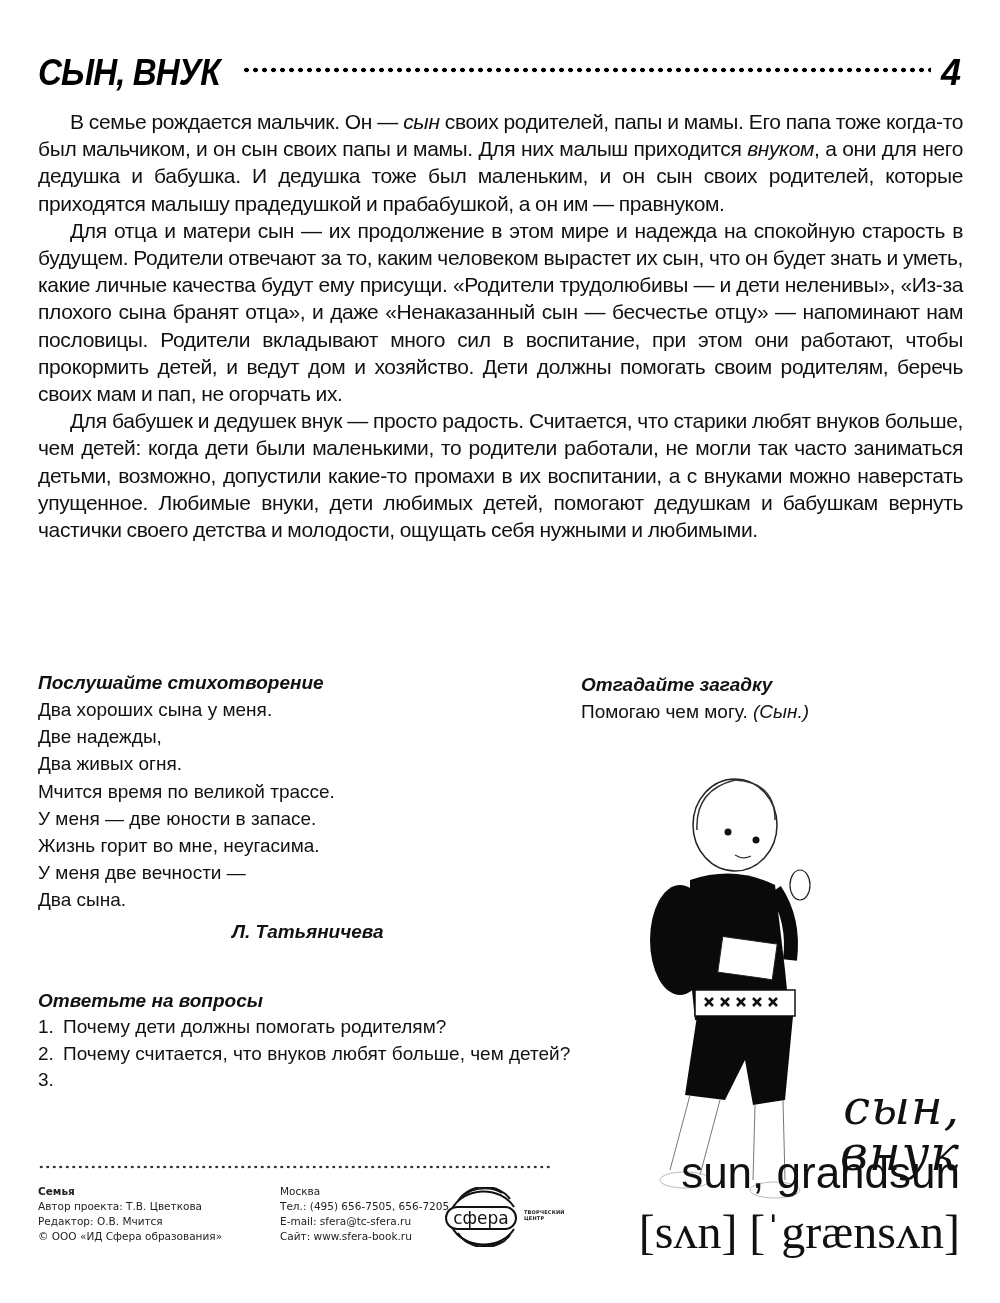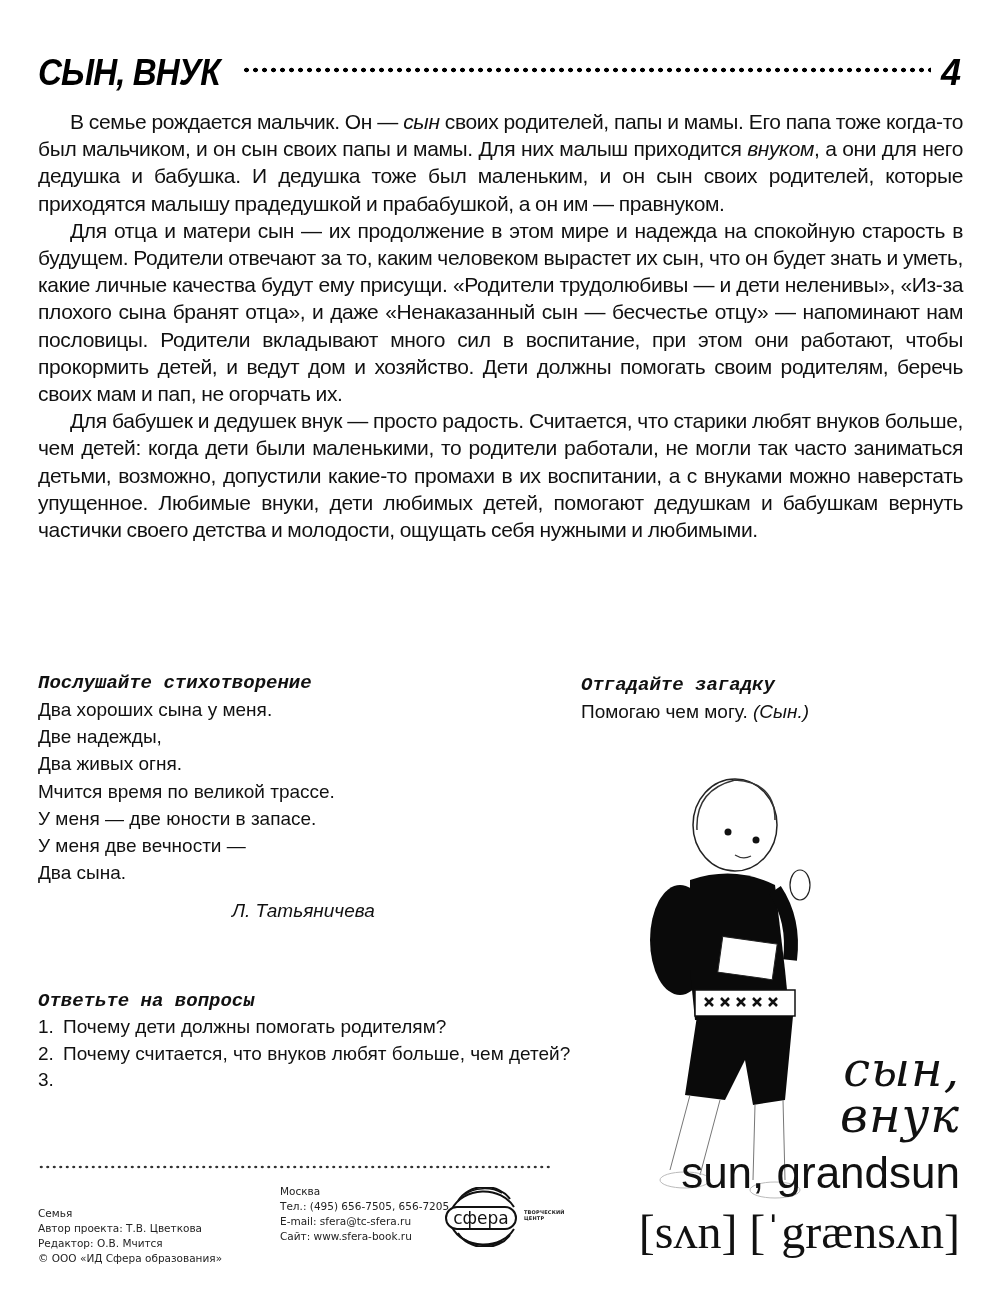--- a/index.html
+++ b/index.html
@@ -20,50 +20,50 @@
 
     .body-text {
       position: absolute; left: 38px; top: 108px; width: 925px;
       font-family: "Liberation Sans", sans-serif; font-size: 21px; line-height: 27.2px;
       text-align: justify; letter-spacing: -0.35px; word-spacing: -0.5px;
     }
     .body-text p { margin: 0; text-indent: 32px; }
     .body-text em { font-style: italic; }
 
     .section-head {
-      font-family: Liberation Mono, monospace; font-weight: bold; font-style: italic;
+      font-family: Liberation Sans, sans-serif; font-weight: bold; font-style: italic;
       font-size: 19px; margin: 0; line-height: 26px;
     }
     .poem {
       position: absolute; left: 38px; top: 670px; width: 400px;
       font-family: "Liberation Sans", sans-serif; font-size: 19px; line-height: 27.2px;
     }
     .poem .line { margin: 0; }
-    .poem .author { font-style: italic; margin-top: 11px; padding-left: 194px; }
+    .poem .author { font-style: italic; margin-top: 4px; padding-left: 194px; font-weight: bold; }
 
     .riddle {
       position: absolute; left: 581px; top: 672px; width: 320px;
       font-family: "Liberation Sans", sans-serif; font-size: 19px; line-height: 27.2px;
     }
     .riddle .answer { font-style: italic; }
 
     .questions {
       position: absolute; left: 38px; top: 988px; width: 560px;
       font-family: "Liberation Sans", sans-serif; font-size: 19px; line-height: 26.5px;
     }
     .questions ol { list-style: none; margin: 0; padding: 0; }
     .questions li { display: flex; }
     .questions li .num { width: 25px; flex: none; }
 
     .boy {
       position: absolute; left: 635px; top: 770px; width: 200px; height: 450px;
     }
 
     .cursive {
-      position: absolute; right: 40px; top: 1046px; text-align: right;
+      position: absolute; right: 40px; top: 1084px; text-align: right;
       font-family: "DejaVu Serif", serif; font-style: italic; font-size: 48px; line-height: 46px;
       color: #111; letter-spacing: 1px;
     }
     .en-word {
       position: absolute; right: 40px; top: 1148px; text-align: right;
       font-family: Liberation Sans, sans-serif; font-size: 44px; line-height: 50px; font-weight: 300;
       letter-spacing: 0px; color: #111;
     }
     .transcription {
       position: absolute; right: 40px; top: 1203px; text-align: right;
@@ -74,21 +74,21 @@
       position: absolute; left: 38px; top: 1165px; width: 512px; height: 4px;
       background-image: radial-gradient(circle, #333 1.2px, transparent 1.6px);
       background-size: 6.5px 4px; background-repeat: repeat-x;
     }
     .footer-col {
       position: absolute; top: 1184px;
       font-family: "DejaVu Sans", sans-serif; font-size: 10.5px; line-height: 15px; color: #222;
     }
     .footer-col.left { left: 38px; width: 200px; }
     .footer-col.mid { left: 247px; width: 200px; margin-left: 33px; }
-    .footer-col .bold { font-weight: normal; margin-top: 22px; }
+    .footer-col .bold { font-weight: bold; }
     .logo {
       position: absolute; left: 440px; top: 1187px; width: 130px; height: 60px;
     }
     .logo .tagline {
       position: absolute; left: 84px; top: 22px;
       font-family: "DejaVu Sans", sans-serif; font-size: 5px; line-height: 6px; font-weight: bold;
       letter-spacing: 0.2px; color: #222;
     }
   </style>
 </head>
@@ -112,20 +112,21 @@
   </p>
 </div>
 
 <div class="poem">
   <h3 class="section-head">Послушайте стихотворение</h3>
   <p class="line">Два хороших сына у меня.</p>
   <p class="line">Две надежды,</p>
   <p class="line">Два живых огня.</p>
   <p class="line">Мчится время по великой трассе.</p>
   <p class="line">У меня — две юности в запасе.</p>
+  <p class="line">Жизнь горит во мне, неугасима.</p>
   <p class="line">У меня две вечности —</p>
   <p class="line">Два сына.</p>
   <p class="line author">Л. Татьяничева</p>
 </div>
 
 <div class="riddle">
   <h3 class="section-head">Отгадайте загадку</h3>
   <div><span>Помогаю чем могу. </span><span class="answer">(Сын.)</span></div>
 </div>
 

